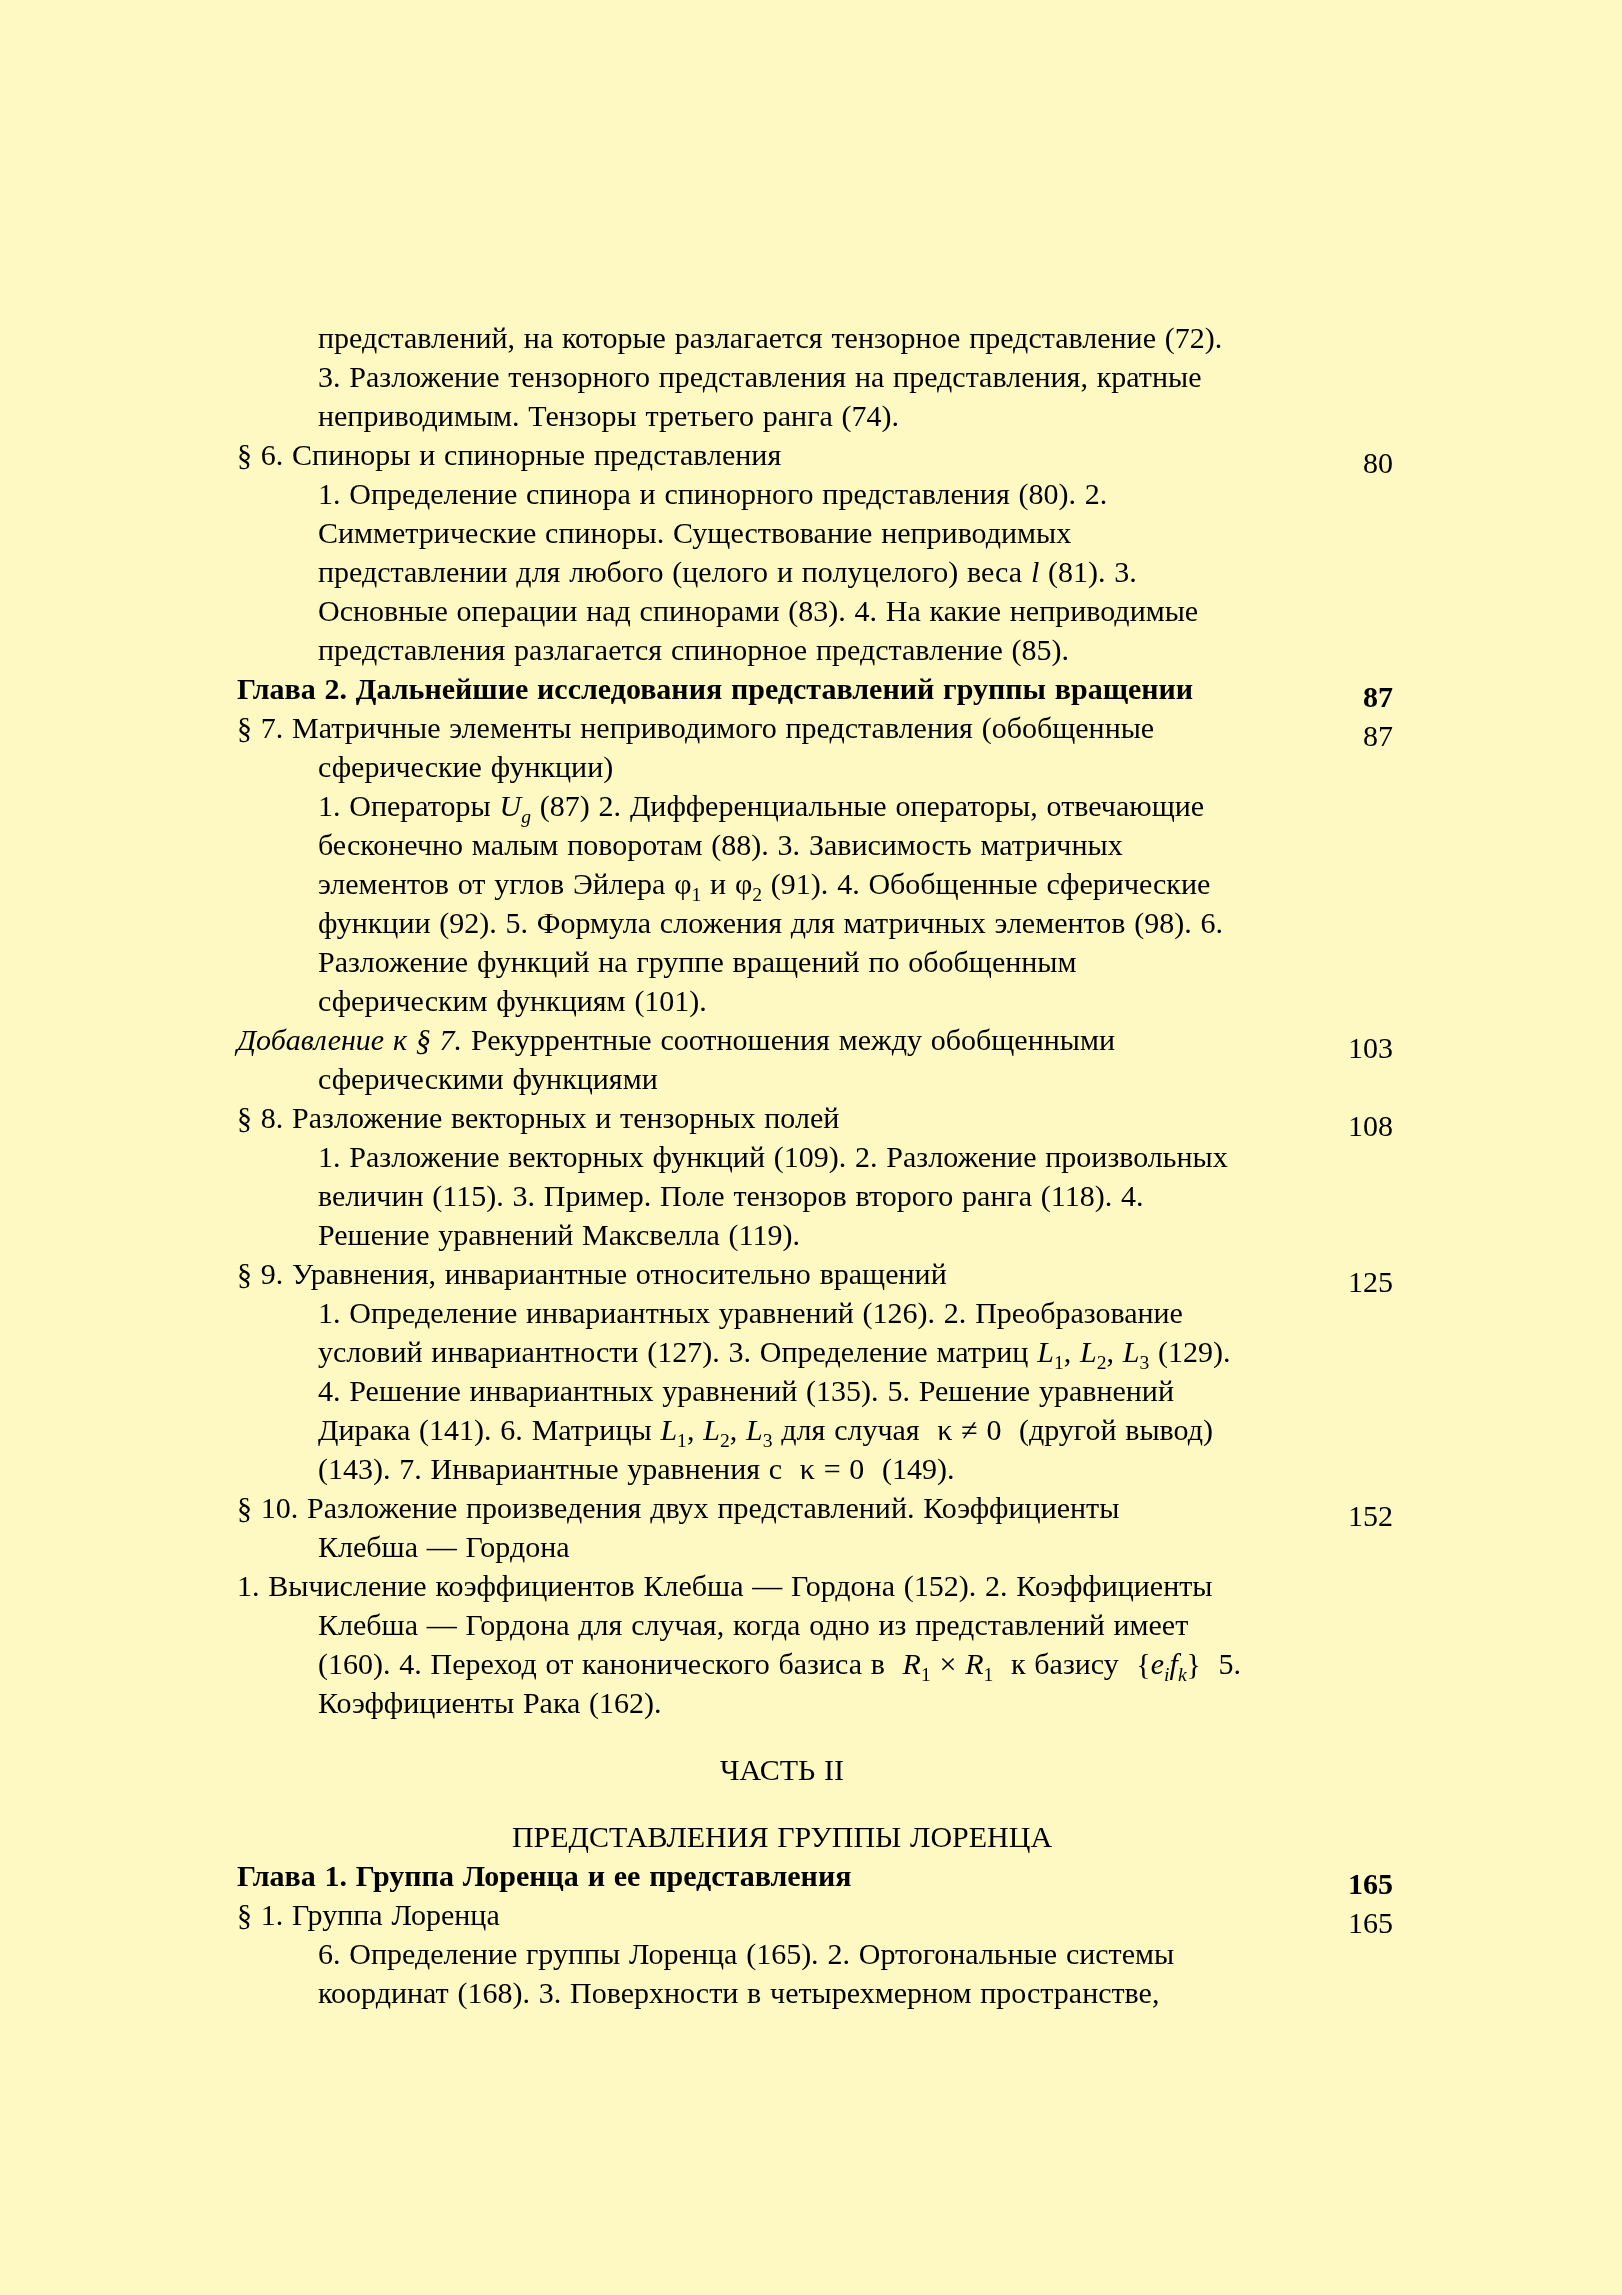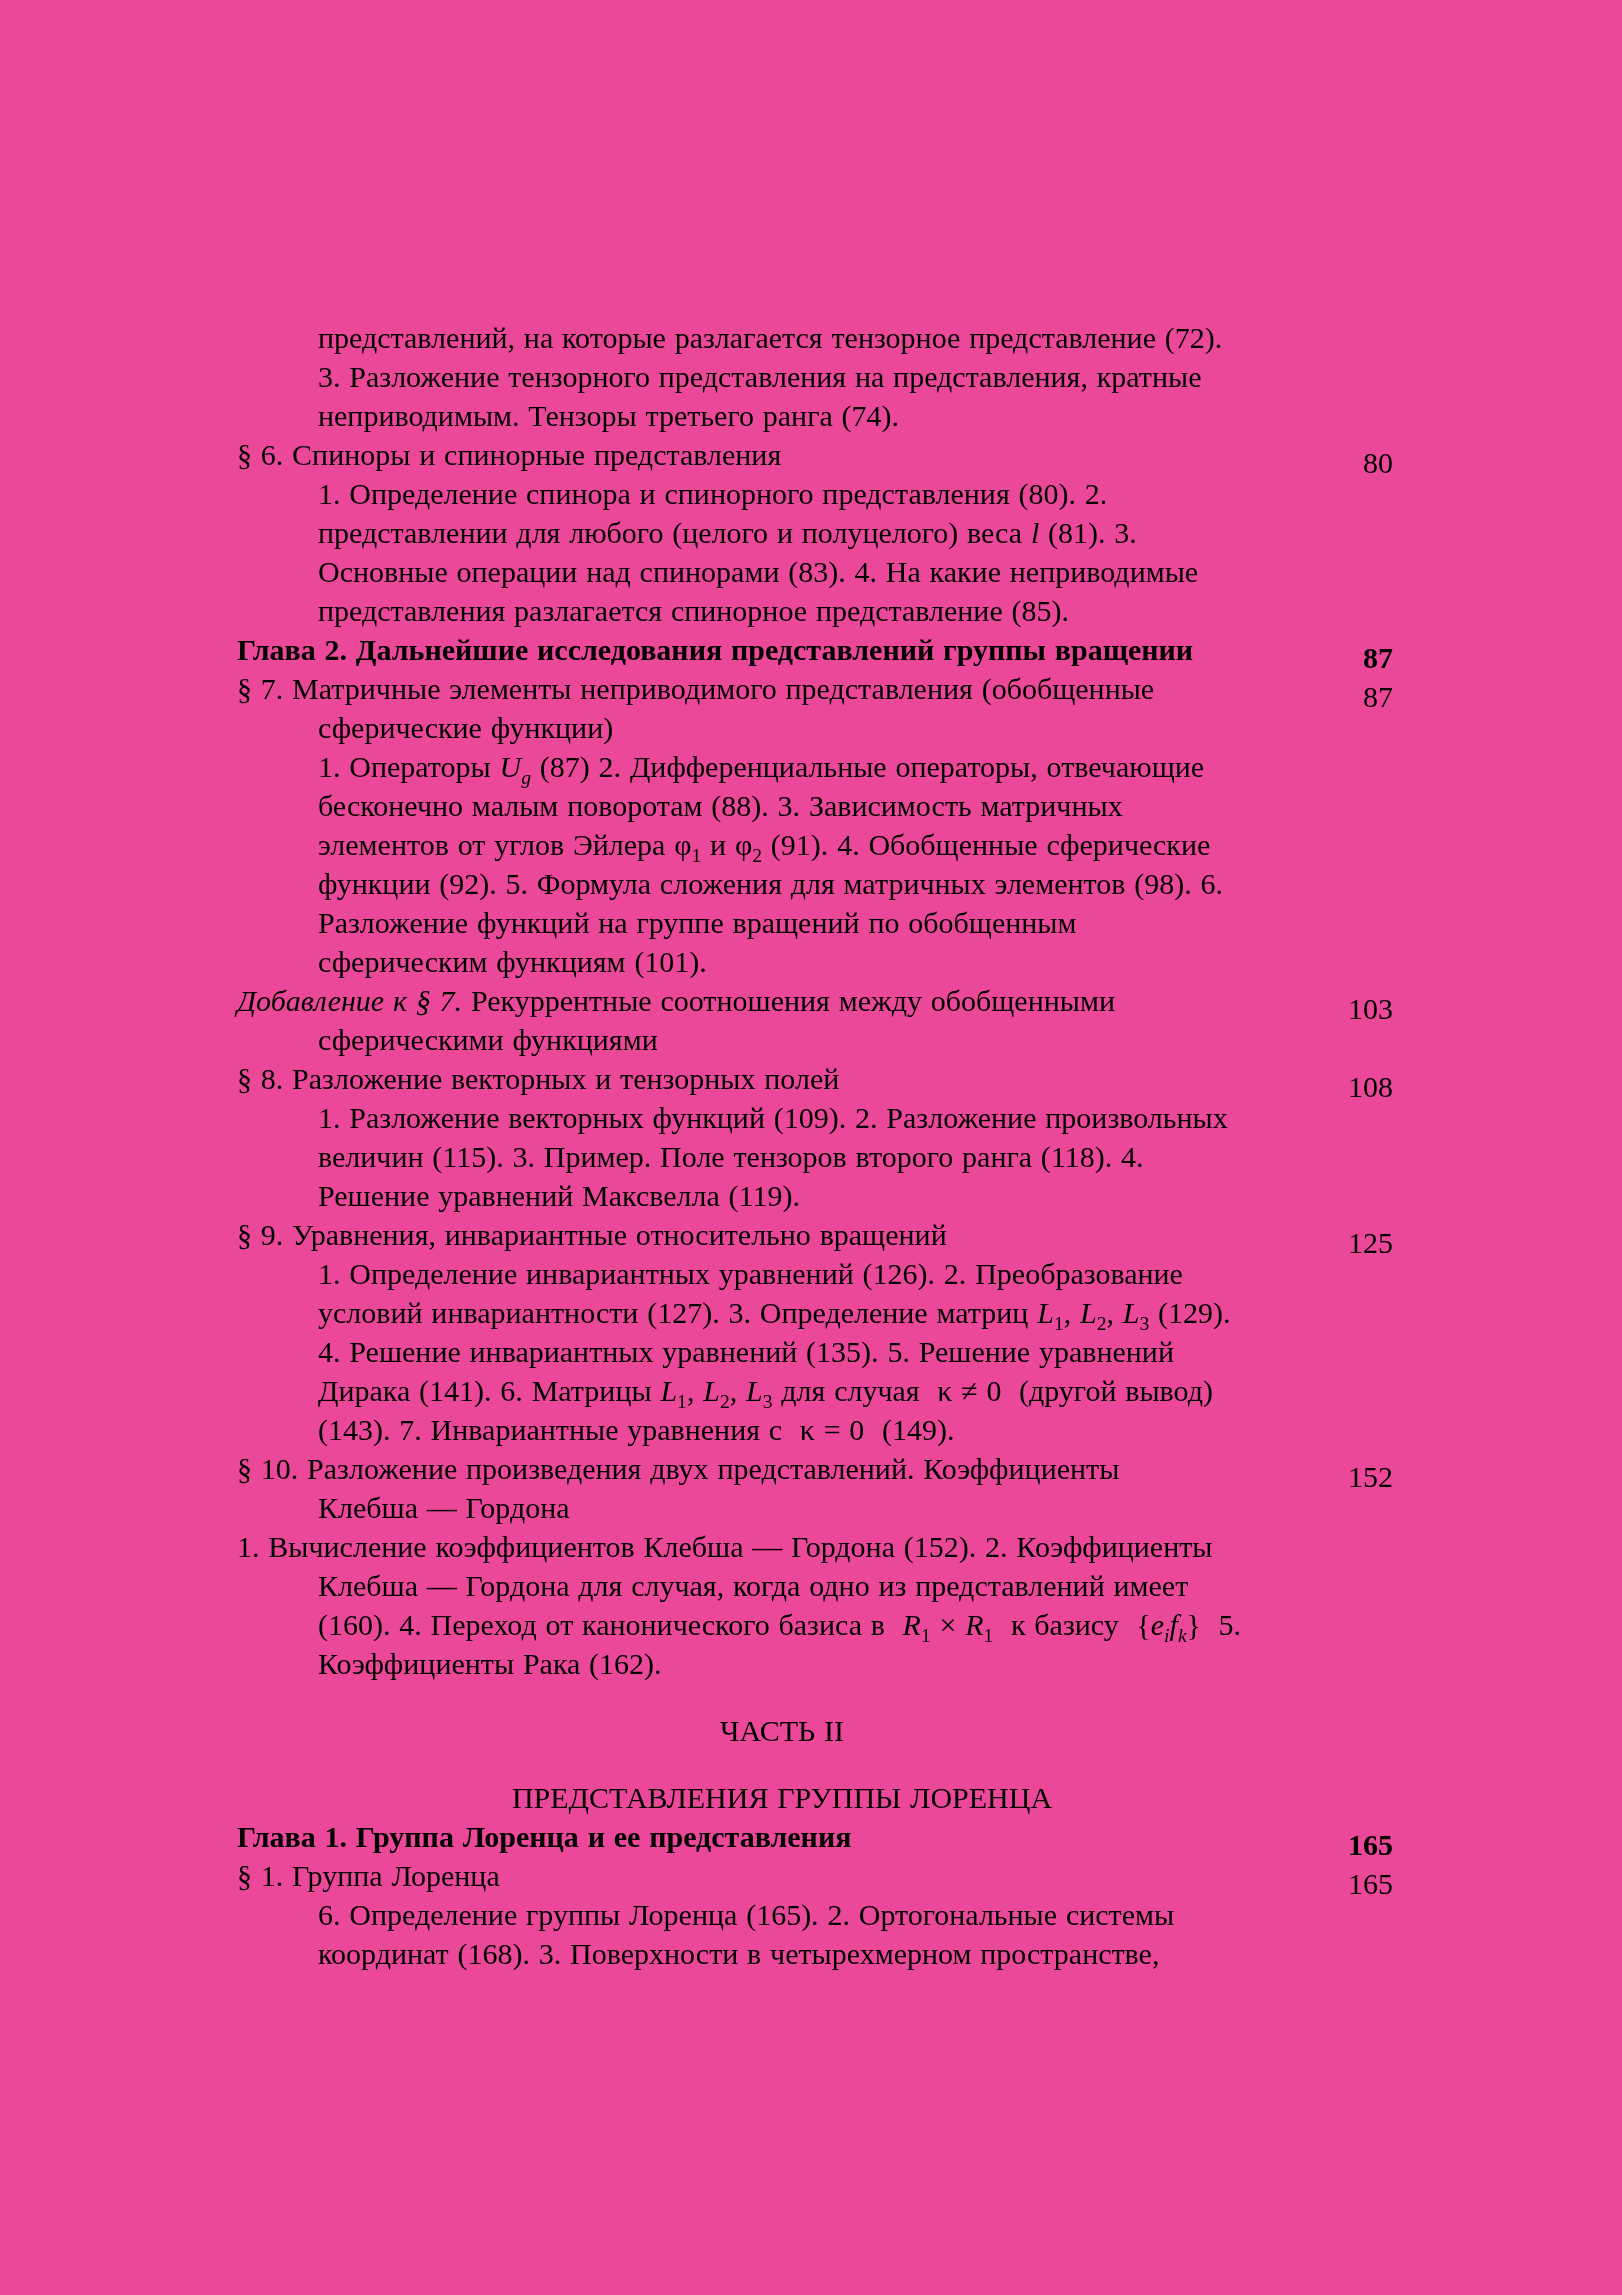--- a/index.html
+++ b/index.html
@@ -1,20 +1,20 @@
 <!DOCTYPE html>
 <html style="font-size:10.5px"><head>
 <meta charset="utf-8">
 <style>
   html,body{margin:0;padding:0;background:#e8e8e8;}
   .page{
     position:relative;
     width:1622px;
     height:2295px;
-    background:#ec4899;
+    background:#fef9c3;
     font-family:"Liberation Serif", serif;
     color:#000000;
     overflow:hidden;
   }
   .content{
     position:absolute;
     left:237px;
     top:318px;
     width:1156px;
   }
@@ -44,20 +44,21 @@
 </head>
 <body>
 
 <div class="page">
   <div class="content">
       <div class="line sub"><span class="text"><span class="seg-t">представлений, на которые разлагается тензорное представление (72).</span></span></div>
       <div class="line sub"><span class="text"><span class="seg-t">3. Разложение тензорного представления на представления, кратные</span></span></div>
       <div class="line sub"><span class="text"><span class="seg-t">неприводимым. Тензоры третьего ранга (74).</span></span></div>
       <div class="line section"><span class="text"><span class="seg-t">§ 6. Спиноры и спинорные представления</span></span><span class="page-num">80</span></div>
       <div class="line sub"><span class="text"><span class="seg-t">1. Определение спинора и спинорного представления (80). 2.</span></span></div>
+      <div class="line sub"><span class="text"><span class="seg-t">Симметрические спиноры. Существование неприводимых</span></span></div>
       <div class="line sub"><span class="text"><span class="seg-t">представлении для любого (целого и полуцелого) веса </span><span class="seg-i">l</span><span class="seg-t"> (81). 3.</span></span></div>
       <div class="line sub"><span class="text"><span class="seg-t">Основные операции над спинорами (83). 4. На какие неприводимые</span></span></div>
       <div class="line sub"><span class="text"><span class="seg-t">представления разлагается спинорное представление (85).</span></span></div>
       <div class="line chapter"><span class="text"><span class="seg-t">Глава 2. Дальнейшие исследования представлений группы вращении</span></span><span class="page-num">87</span></div>
       <div class="line section"><span class="text"><span class="seg-t">§ 7. Матричные элементы неприводимого представления (обобщенные</span></span><span class="page-num">87</span></div>
       <div class="line sub"><span class="text"><span class="seg-t">сферические функции)</span></span></div>
       <div class="line sub"><span class="text"><span class="seg-t">1. Операторы </span><span class="seg-i">U</span><span class="seg-is">g</span><span class="seg-t"> (87) 2. Дифференциальные операторы, отвечающие</span></span></div>
       <div class="line sub"><span class="text"><span class="seg-t">бесконечно малым поворотам (88). 3. Зависимость матричных</span></span></div>
       <div class="line sub"><span class="text"><span class="seg-t">элементов от углов Эйлера φ</span><span class="seg-s">1</span><span class="seg-t"> и φ</span><span class="seg-s">2</span><span class="seg-t"> (91). 4. Обобщенные сферические</span></span></div>
       <div class="line sub"><span class="text"><span class="seg-t">функции (92). 5. Формула сложения для матричных элементов (98). 6.</span></span></div>

